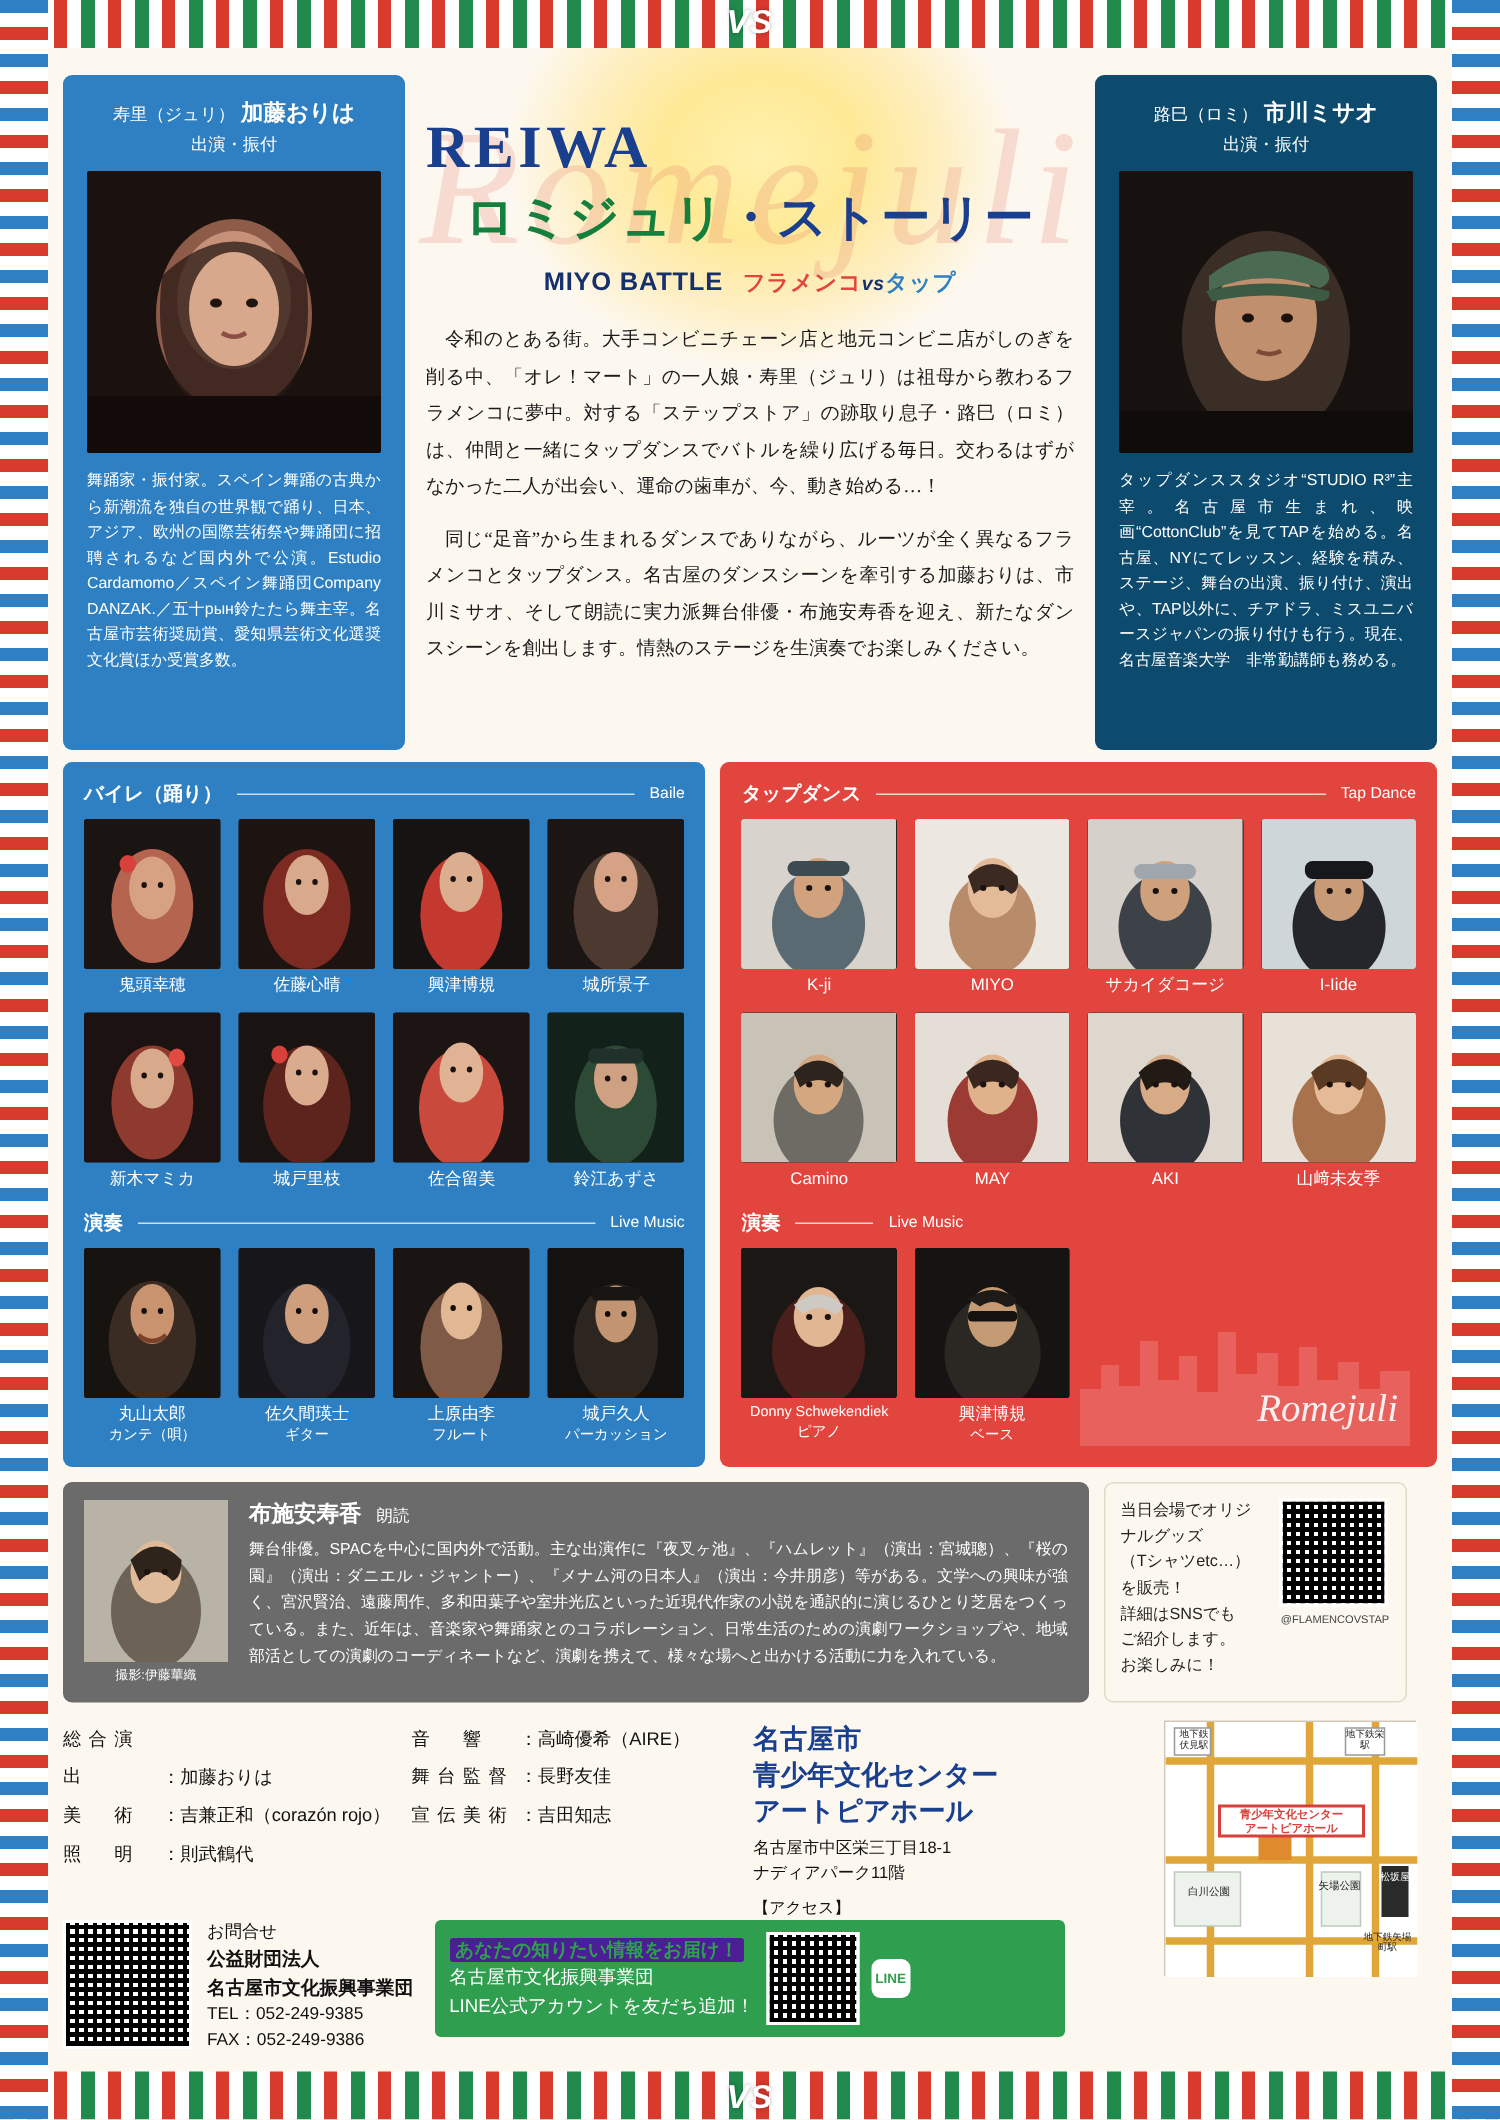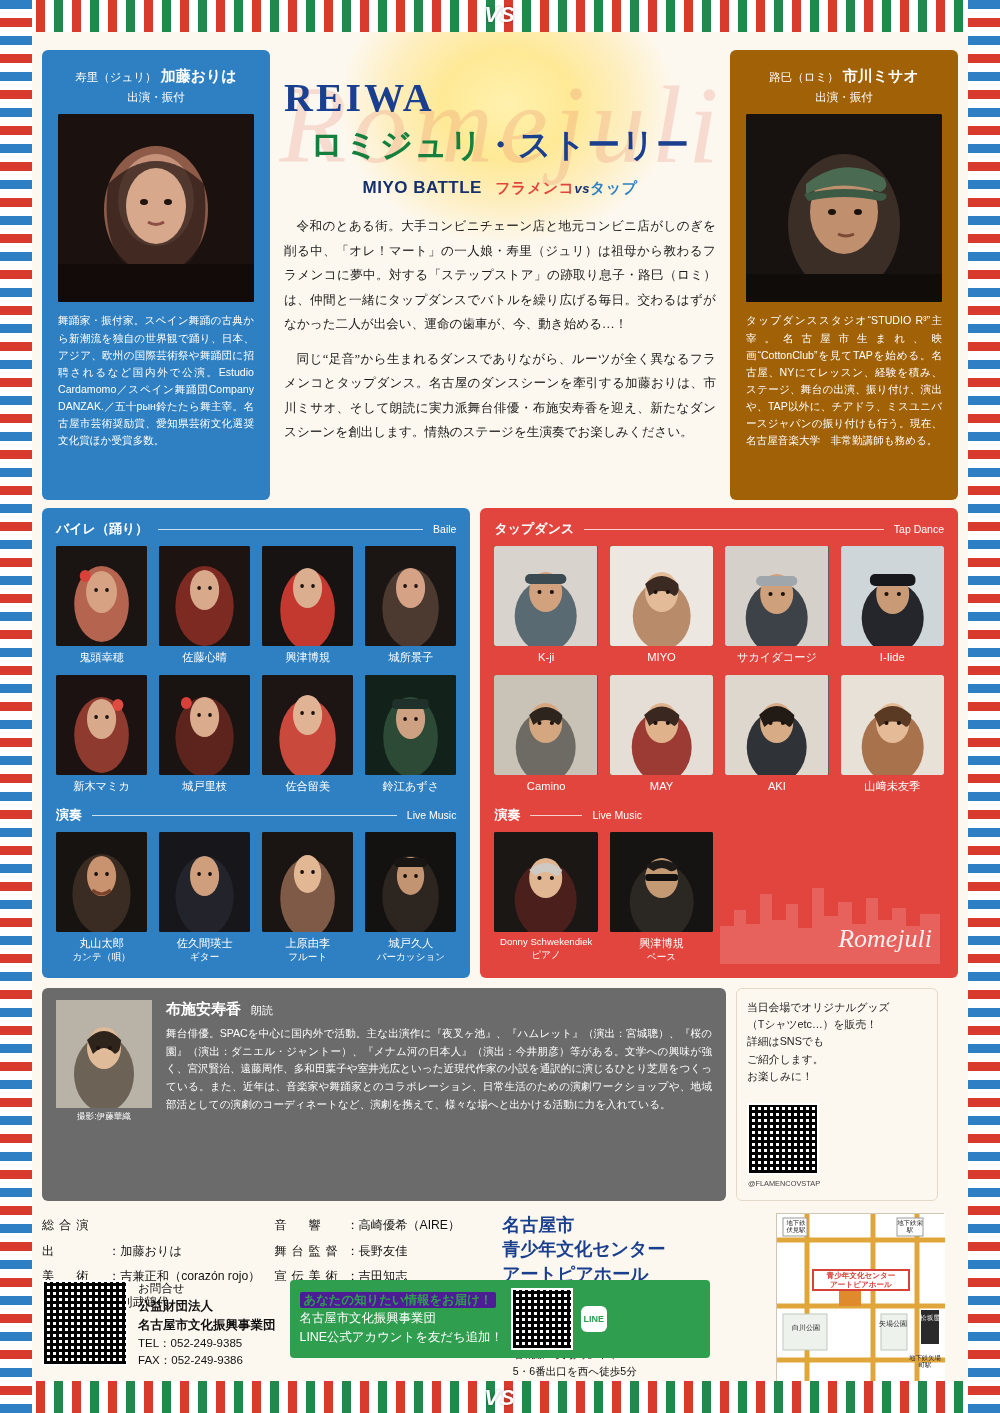--- a/index.html
+++ b/index.html
@@ -69,21 +69,21 @@
     font-size:110px; color:rgba(226,118,100,.22);
     letter-spacing:6px; text-align:center; pointer-events:none;
     white-space:nowrap;
   }
 
   .profile-card {
     position:absolute; top:18px; width:228px; height:450px;
     border-radius:6px; padding:14px 16px; color:#fff;
   }
   .profile-left { left:10px; background:#2f80c2; }
-  .profile-right { right:10px; background:#a16207; }
+  .profile-right { right:10px; background:#0c4a6e; }
   .profile-role { font-size:11.5px; text-align:center; line-height:1.6; }
   .profile-role .nm { font-size:15px; font-weight:bold; margin-left:4px; }
   .profile-photo {
     width:196px; height:188px; margin:8px auto 10px; border-radius:2px;
     background:#1a1a1a; overflow:hidden; position:relative;
   }
   .profile-bio { font-size:10.6px; line-height:1.62; text-align:justify; }
 
   .hero-center { position:absolute; left:252px; top:20px; width:432px; }
   .title-reiwa {
@@ -152,21 +152,21 @@
   .narrator-photo-wrap { width:96px; flex:0 0 96px; }
   .narrator-photo { width:96px; height:108px; background:#2a2a2a; border-radius:2px; }
   .narrator-credit { font-size:8.6px; margin-top:3px; text-align:center; }
   .narrator-name { font-size:15px; font-weight:bold; margin-bottom:6px; }
   .narrator-name .role { font-size:11px; font-weight:normal; margin-left:10px; }
   .narrator-text { font-size:10.6px; line-height:1.68; text-align:justify; }
 
   .goods-box {
     width:202px; background:#fdf8ef; border:1px solid #e3d9c8; border-radius:6px;
     padding:10px 10px; font-size:10.8px; line-height:1.6; color:#222;
-    display:flex; gap:18px;flex-direction:column;
+    display:flex; gap:18px;
   }
   .goods-qr { width:74px; flex:0 0 74px; text-align:center; }
   .qr {
     width:72px; height:72px;
     background-image:
       repeating-linear-gradient(90deg,#000 0 3px,#fff 3px 6px),
       repeating-linear-gradient(0deg,#000 0 3px,#fff 3px 6px);
     background-blend-mode:multiply; background-color:#fff;
     border:2px solid #fff;
   }

